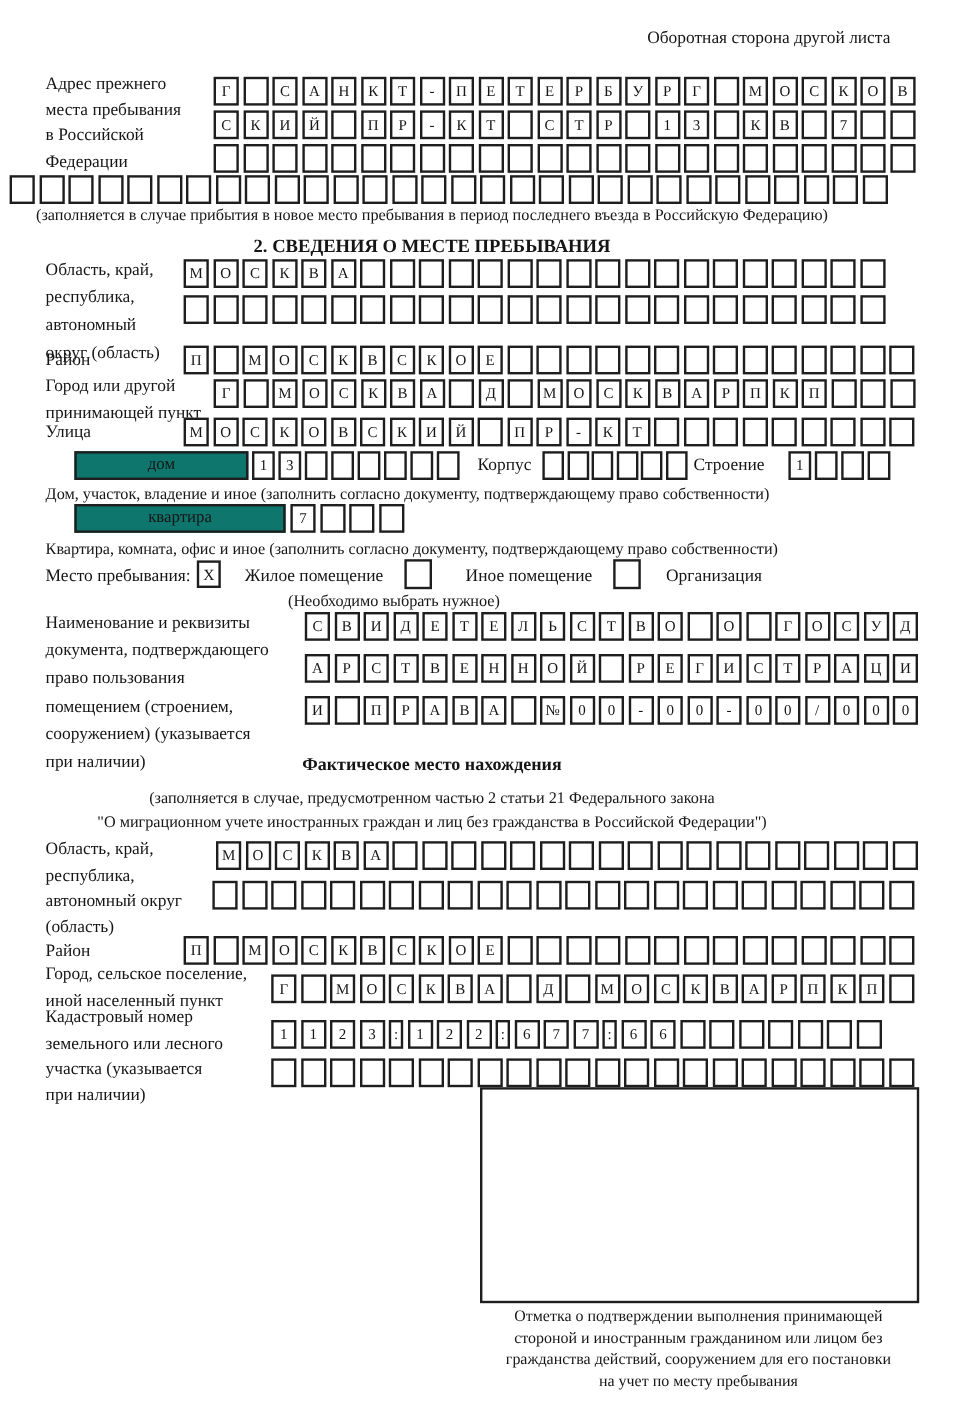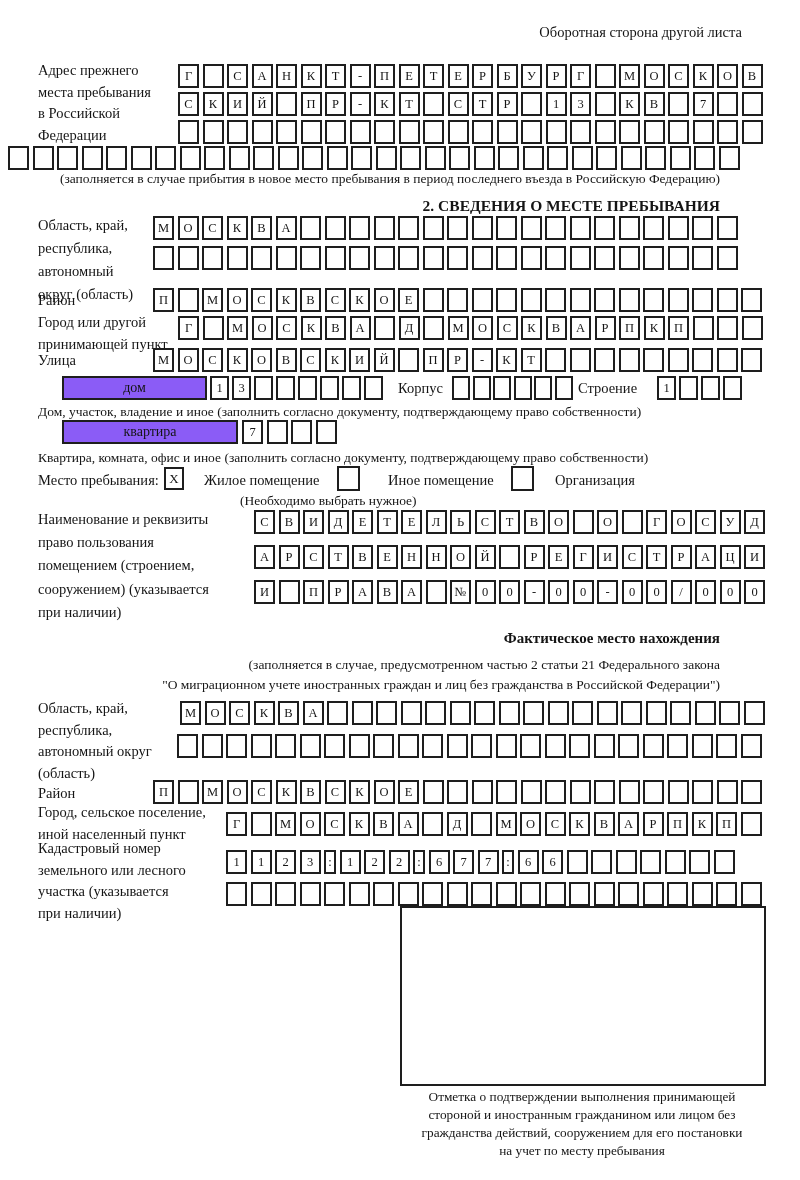--- a/index.html
+++ b/index.html
@@ -2,29 +2,29 @@
 <html><head>
 <meta charset="utf-8">
 <style>
   html,body{margin:0;padding:0;background:#e8e8e8}
   .page{position:relative;width:800px;height:1180px;background:#ffffff;margin:0 auto;
         font-family:"Liberation Serif","DejaVu Serif",serif;color:#151515;overflow:hidden}
   .abs{position:absolute}
   .lbl{font-size:14.5px;line-height:21.5px;white-space:nowrap}
   .lbl span{display:block}
   .cap{font-size:13.5px;white-space:nowrap}
-  .center{left:0;width:720px;text-align:right}
+  .center{left:0;width:720px;text-align:center}
   .bold{font-weight:bold}
   .row{display:flex;gap:var(--gap,3.5px)}
   .cell{flex:none;width:var(--cw,21px);height:var(--ch,24px);border:2px solid #1e1e1e;
         box-sizing:border-box;display:flex;align-items:center;justify-content:center;
         font-size:12.5px;background:#fff}
   .cell.narrow{width:12px}
   .wbox{border:2px solid #1e1e1e;height:24px;box-sizing:border-box;display:flex;
-        align-items:center;justify-content:center;font-size:14px;background:#8b5cf6}
+        align-items:center;justify-content:center;font-size:14px;background:#0f766e}
   .cbox{border:2px solid #1e1e1e;box-sizing:border-box;display:flex;align-items:center;
         justify-content:center;font-size:13px;background:#fff}
   .stamp{border:2px solid #1e1e1e;background:#fff}
   .snote{font-size:13.3px;line-height:18px;text-align:center}
 </style>
 </head>
 <body>
 
 <div class="page">
 
@@ -340,20 +340,21 @@
   <div class="abs cbox" style="left:164px;top:467px;width:20px;height:23px">X</div>
   <div class="abs lbl" style="left:204px;top:470px">Жилое помещение</div>
   <div class="abs cbox" style="left:337px;top:466px;width:23px;height:25px"></div>
   <div class="abs lbl" style="left:388px;top:470px">Иное помещение</div>
   <div class="abs cbox" style="left:511px;top:466px;width:23px;height:25px"></div>
   <div class="abs lbl" style="left:555px;top:470px">Организация</div>
   <div class="abs cap" style="left:240px;top:493px;width:195px;text-align:left">(Необходимо выбрать нужное)</div>
 
   <div class="abs lbl" style="left:38px;top:508px;line-height:23.2px">
     <span>Наименование и реквизиты</span>
+    <span>документа, подтверждающего</span>
     <span>право пользования</span>
     <span>помещением (строением,</span>
     <span>сооружением) (указывается</span>
     <span>при наличии)</span>
   </div>
   <div class="abs row" style="left:254px;top:510px">
       <span class="cell">С</span>
       <span class="cell">В</span>
       <span class="cell">И</span>
       <span class="cell">Д</span>

